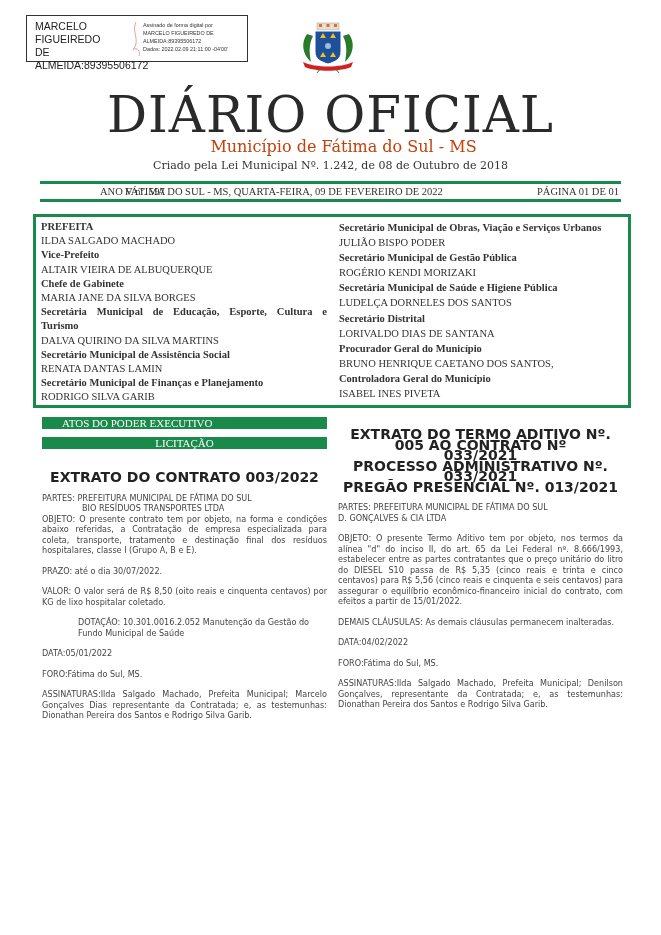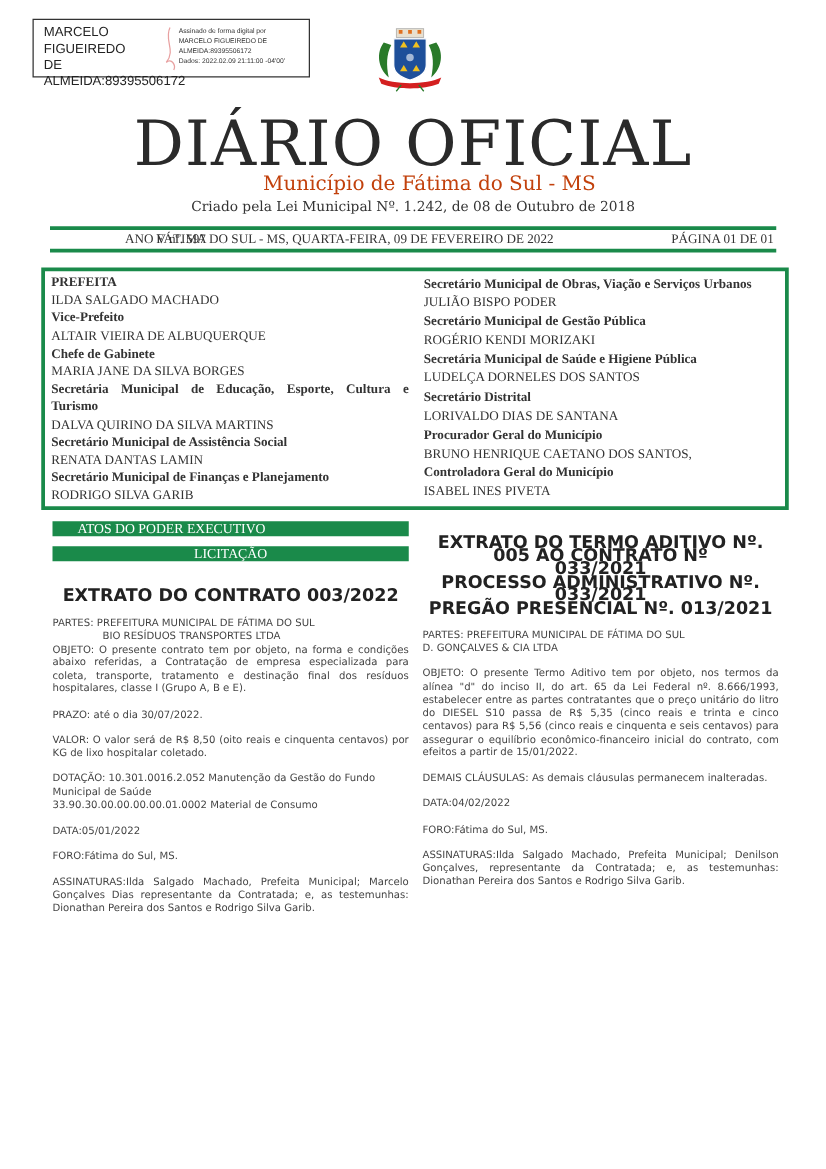--- a/index.html
+++ b/index.html
@@ -135,22 +135,21 @@
 <div class="abs banner banner1">ATOS DO PODER EXECUTIVO</div>
 <div class="abs banner banner2">LICITAÇÃO</div>
 
 <div class="abs txt left-col" style="top:472px;">
   <p class="heading">EXTRATO DO CONTRATO 003/2022</p>
   <p style="margin-top:10px;">PARTES: PREFEITURA MUNICIPAL DE FÁTIMA DO SUL</p>
   <p class="indent">BIO RESÍDUOS TRANSPORTES LTDA</p>
   <p class="just" style="">OBJETO: O presente contrato tem por objeto, na forma e condições abaixo referidas, a Contratação de empresa especializada para coleta, transporte, tratamento e destinação final dos resíduos hospitalares, classe I (Grupo A, B e E).</p>
   <p style="margin-top:10px;">PRAZO:  até o dia 30/07/2022.</p>
   <p class="just" style="margin-top:10px;">VALOR:  O valor será de R$ 8,50 (oito reais e cinquenta centavos) por KG de lixo hospitalar coletado.</p>
-  <p style="margin-top:10px;">DOTAÇÃO: 10.301.0016.2.052 Manutenção da Gestão do Fundo Municipal de Saúde</p>
-  <p>33.90.30.00.00.00.00.01.0002 Material de Consumo</p>
+  <p style="margin-top:10px;margin-left:36px;">DOTAÇÃO: 10.301.0016.2.052 Manutenção da Gestão do Fundo Municipal de Saúde</p>
   <p style="margin-top:10px;">DATA:05/01/2022</p>
   <p style="margin-top:10px;">FORO:Fátima do Sul, MS.</p>
   <p class="just" style="margin-top:10px;">ASSINATURAS:Ilda Salgado Machado, Prefeita Municipal; Marcelo Gonçalves Dias representante da Contratada; e, as testemunhas: Dionathan Pereira dos Santos e Rodrigo Silva Garib.</p>
 </div>
 
 <div class="abs txt right-col" style="top:429px;">
   <p class="heading">EXTRATO DO TERMO ADITIVO Nº. 005 AO CONTRATO Nº</p>
   <p class="heading">033/2021</p>
   <p class="heading">PROCESSO ADMINISTRATIVO Nº. 033/2021</p>
   <p class="heading">PREGÃO PRESENCIAL Nº. 013/2021</p>

